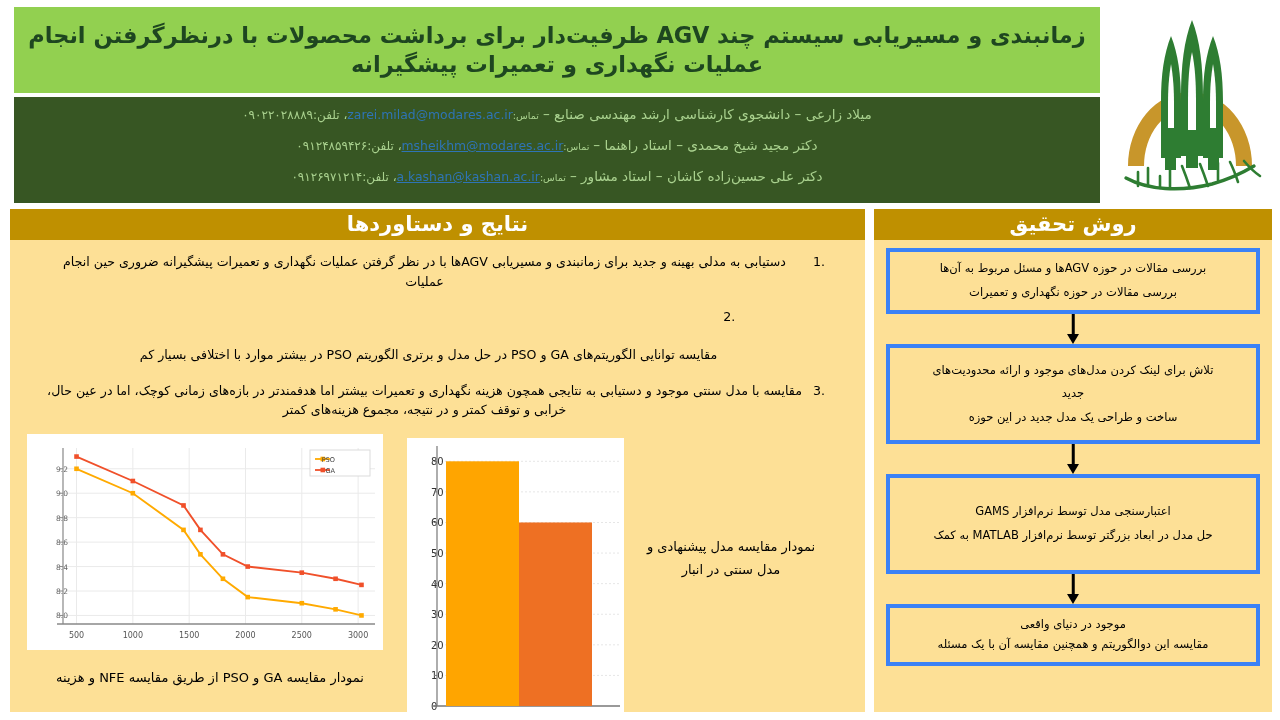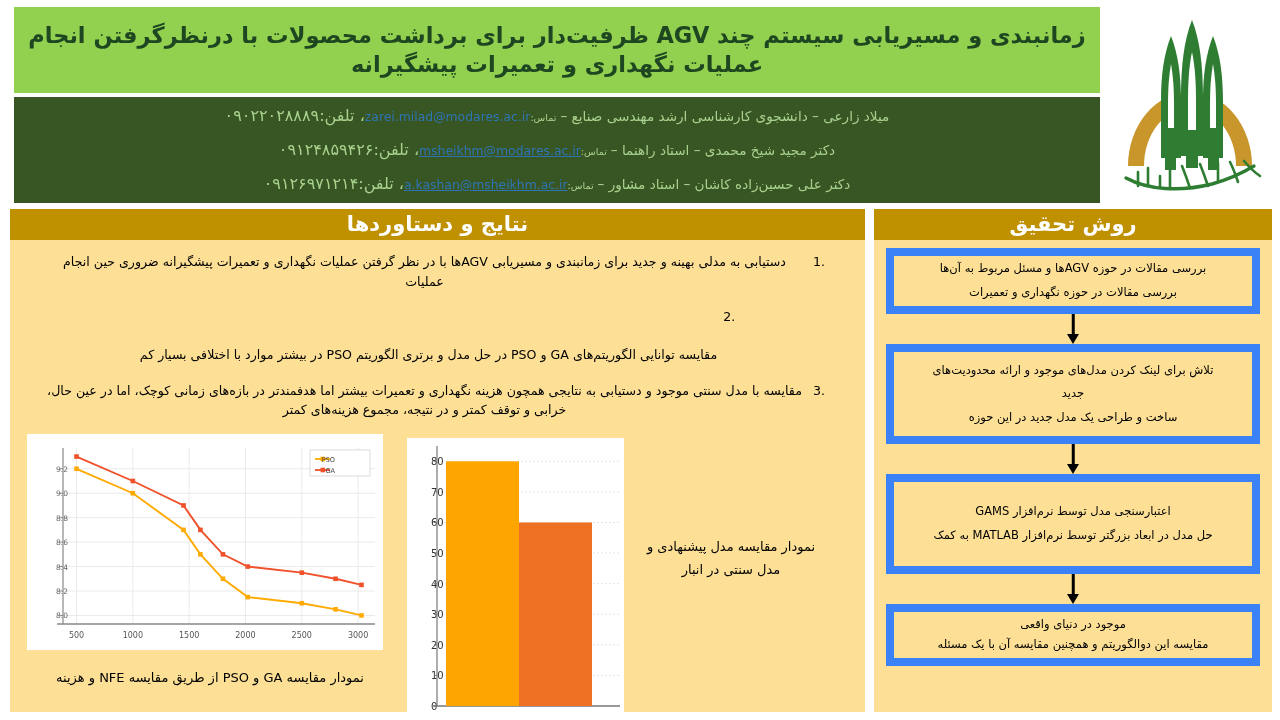--- a/index.html
+++ b/index.html
@@ -44,21 +44,21 @@
     text-align: center;
     margin-bottom: 14px;
     white-space: nowrap;
     direction: rtl;
   }
   .author-line:last-child { margin-bottom: 0; }
   .author-line .nm { font-size: 13.6px; }
   .author-line .sm { font-size: 9.6px; }
   .author-line .mail { color:#2E74B5; text-decoration: underline; direction: ltr; display:inline-block; }
   .author-line .mail-plain { color:#2E74B5; direction: ltr; display:inline-block; text-decoration:none; }
-  .author-line .ph { font-size: 16px; direction: rtl; }
+  .author-line .ph { font-size: 12px; direction: rtl; }
 
   
   .logo-box {
     position: absolute; left: 1108px; top: 6px;
     width: 168px; height: 198px;
     background:#ffffff;
   }
   .logo-svg { width: 100%; height: 100%; display:block; }
 
   
@@ -84,21 +84,21 @@
   .panel-right .panel-body { height: 472px; padding: 8px 12px 4px 12px; position:relative; }
 
   .panel-left {
     position: absolute; left: 10px; top: 209px;
     width: 855px; height: 503px;
   }
   .panel-left .panel-body { height: 472px; padding: 10px 8px 4px 8px; position:relative; }
 
   
   .flow-box {
-    border: 8px solid #3b82f6;
+    border: 4px solid #3b82f6;
     background: #FDE096;
     color: #000;
     direction: rtl;
     text-align: center;
     font-size: 11.5px;
     line-height: 2.05;
     padding: 5px 8px;
     display: flex;
     flex-direction: column;
     justify-content: center;
@@ -189,21 +189,21 @@
       <span class="sm">تماس:</span><span class="mail-plain">zarei.milad@modares.ac.ir</span><span class="ph">، تلفن:</span><span class="ph">۰۹۰۲۲۰۲۸۸۸۹</span>
     </div>
 
     <div class="author-line">
       <span class="nm">دکتر مجید شیخ محمدی – استاد راهنما –</span>
       <span class="sm">تماس:</span><span class="mail">msheikhm@modares.ac.ir</span><span class="ph">، تلفن:</span><span class="ph">۰۹۱۲۴۸۵۹۴۲۶</span>
     </div>
 
     <div class="author-line">
       <span class="nm">دکتر علی حسین‌زاده کاشان – استاد مشاور –</span>
-      <span class="sm">تماس:</span><span class="mail">a.kashan@msheikhm.ac.ir</span><span class="ph">، تلفن:</span><span class="ph">۰۹۱۲۶۹۷۱۲۱۴</span>
+      <span class="sm">تماس:</span><span class="mail">a.kashan@kashan.ac.ir</span><span class="ph">، تلفن:</span><span class="ph">۰۹۱۲۶۹۷۱۲۱۴</span>
     </div>
   </div>
 
   <div class="logo-box">
     <svg class="logo-svg" viewBox="0 0 168 198">
 
       <path d="M20 160 A62 74 0 0 1 144 160 L128 160 A46 58 0 0 0 36 160 Z" fill="#C8962B"></path>
 
       <g fill="#2E7D32">
         <path d="M84 14 C92 34 95 60 95 92 L95 150 L90 150 L90 162 L78 162 L78 150 L73 150 L73 92 C73 60 76 34 84 14 Z"></path>

